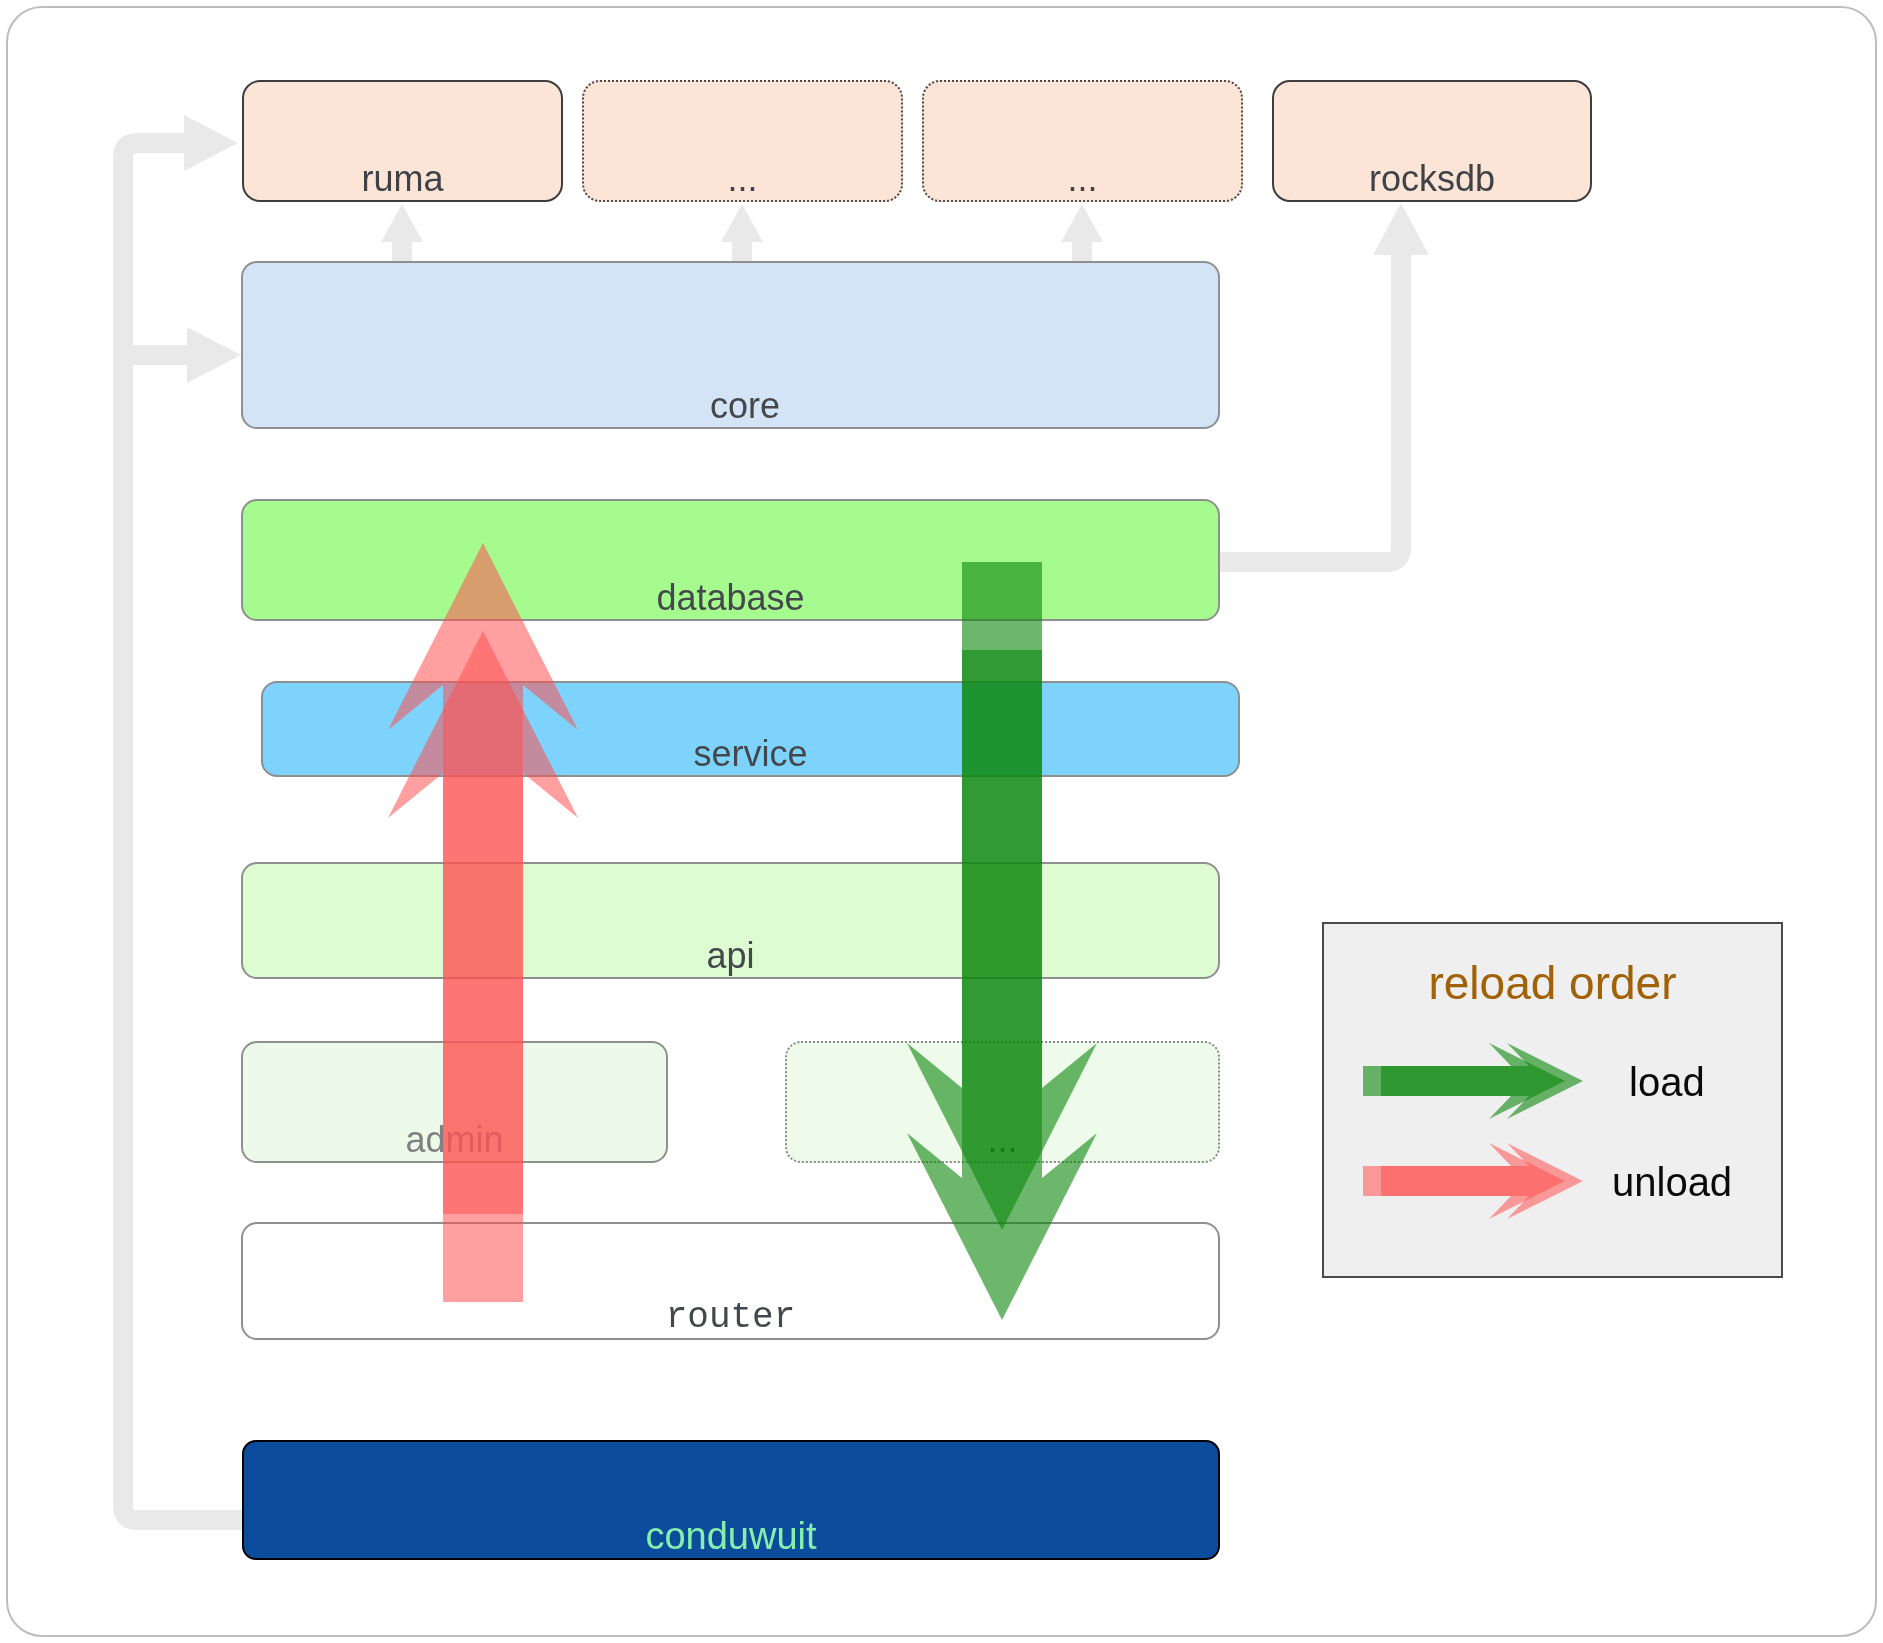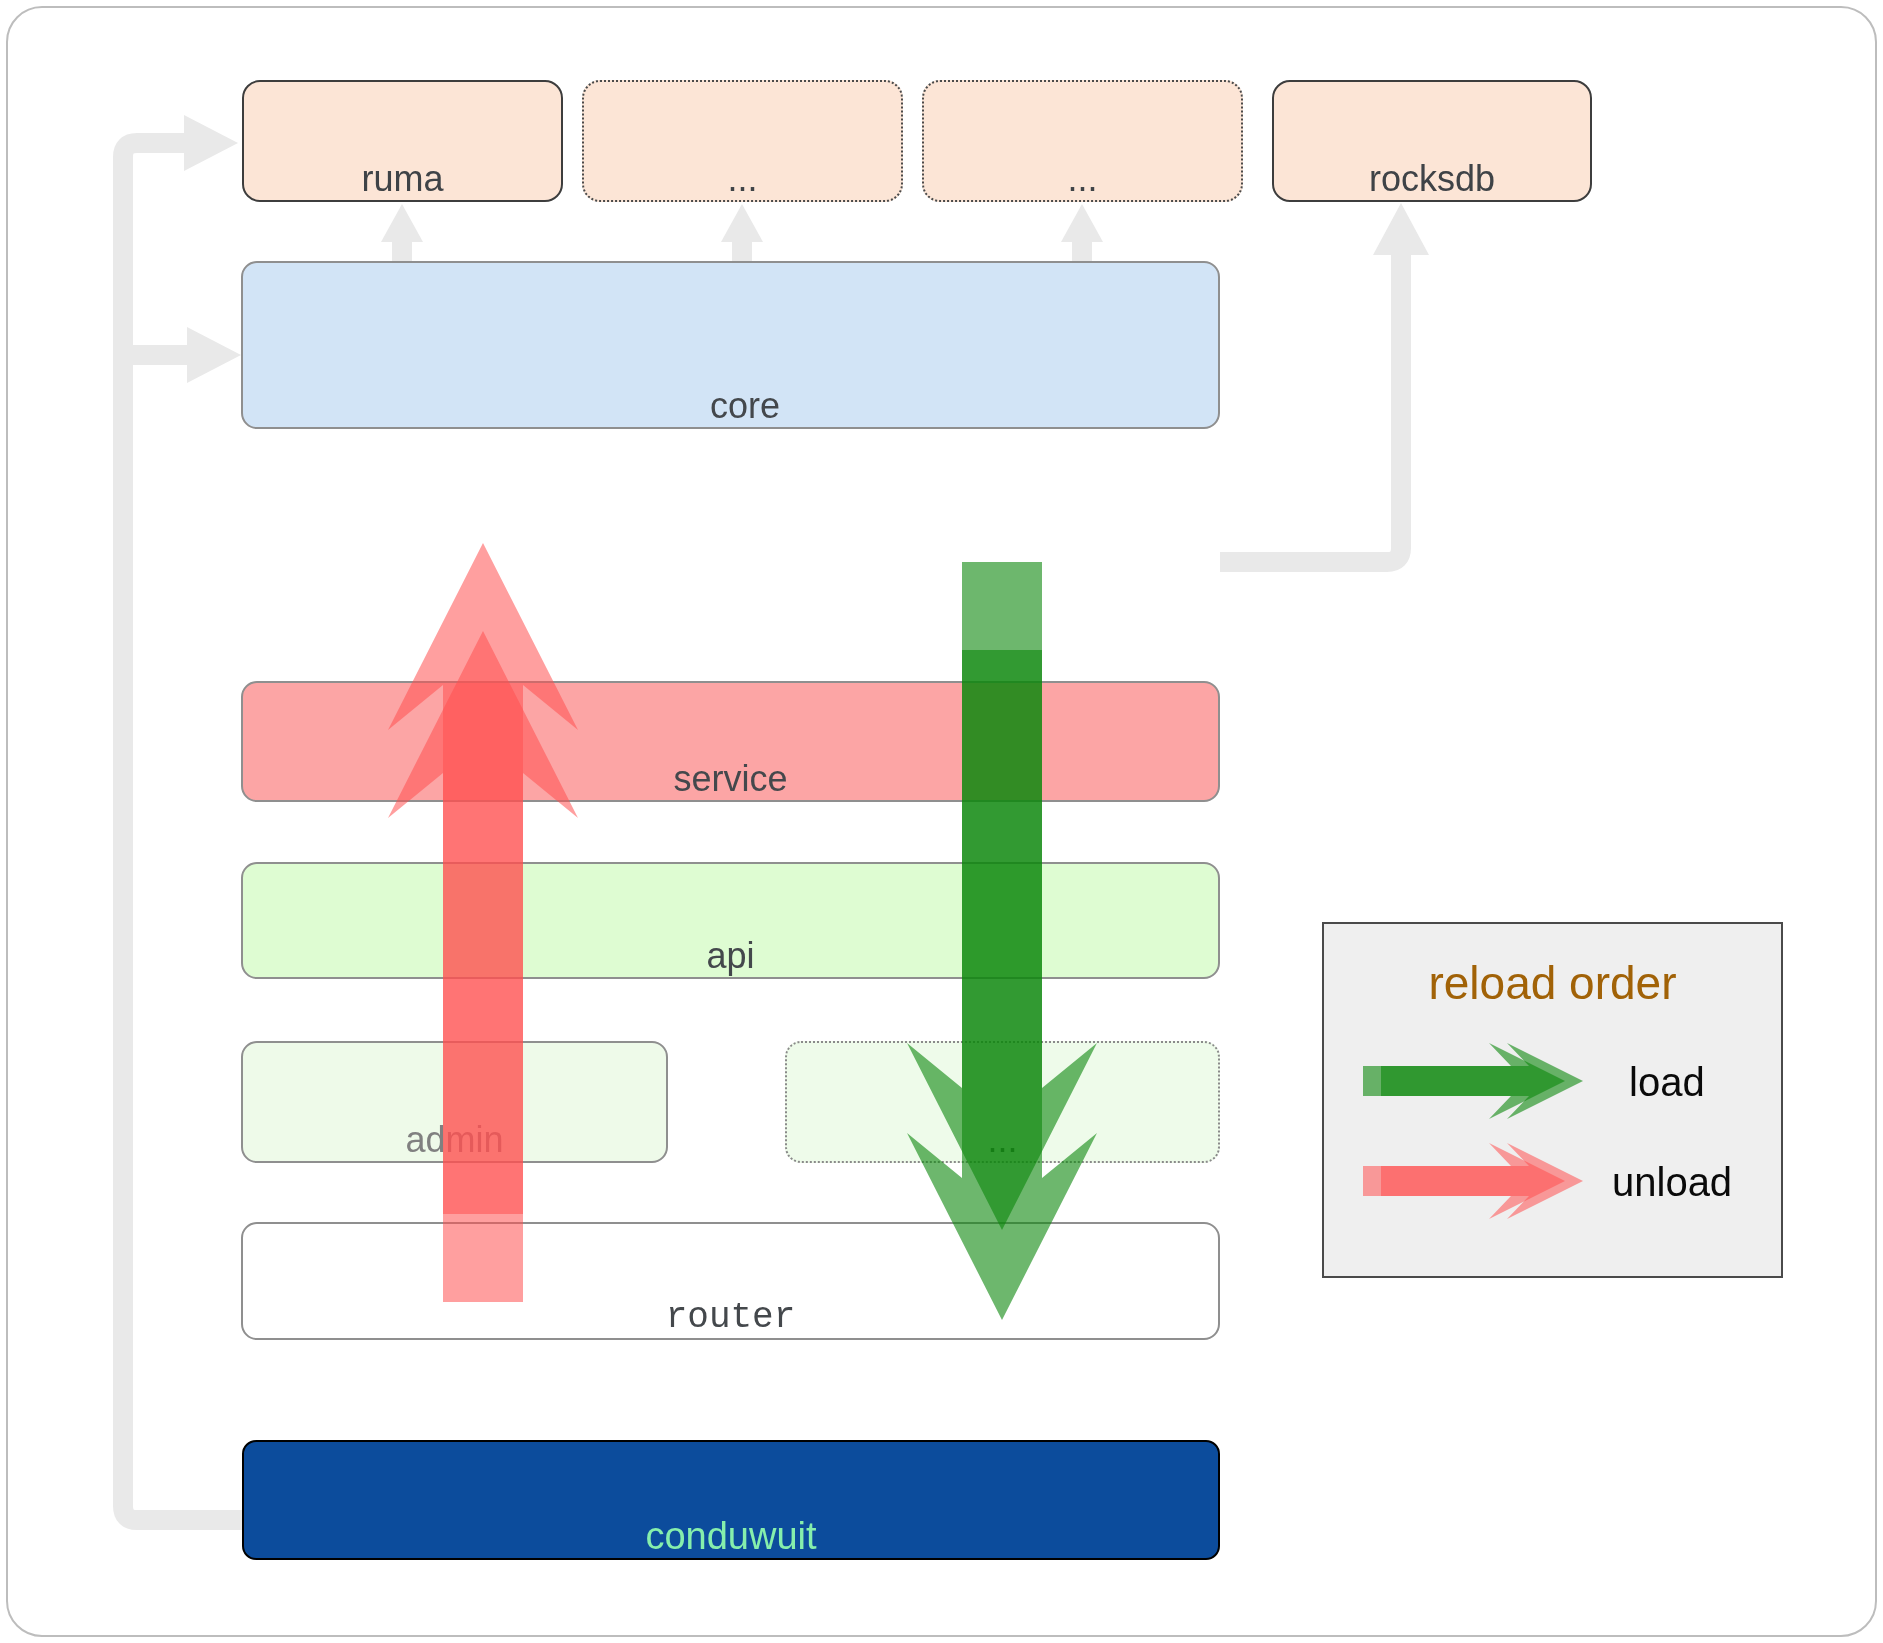--- a/index.html
+++ b/index.html
@@ -21,21 +21,21 @@
   .crate.solid{border:2.5px solid #3d3d3d;}
   .crate.dotted{border:2px dotted #4a4a4a;}
   #box-ruma{left:242px;width:321px;}
   #box-crate2{left:582px;width:321px;}
   #box-crate3{left:922px;width:321px;}
   #box-rocksdb{left:1272px;width:320px;}
   
   .layer{left:241px;width:979px;border:2px solid #8f8f8f;border-radius:16px;}
   #box-core{top:261px;height:168px;background:#d2e4f6;padding-left:29px;}
   #box-database{top:499px;height:122px;background:#a6fb8e;}
-  #box-service{top:681px;height:121px;background:#fca5a5;}
+  #box-service{top:681px;height:96px;background:#7dd3fc;margin-left:20px;}
   #box-api{top:862px;height:117px;background:#defcd2;}
   #box-admin{left:241px;width:427px;top:1041px;height:122px;background:#eefae9;
              border:2px solid #8f8f8f;border-radius:16px;color:#808080;}
   #box-more{left:785px;width:435px;top:1041px;height:122px;background:#eefbea;
             border:2px dotted #8a8a8a;border-radius:16px;color:#4a4a4a;}
   #box-router{top:1222px;height:118px;background:#ffffff;font-family:Liberation Mono, monospace;}
   #box-conduwuit{left:242px;width:978px;top:1440px;height:120px;background:#0c4c9c;
                  border:2.5px solid #000;border-radius:14px;color:#86efac;font-size:38px;}
   
   #legend{
@@ -84,20 +84,23 @@
   <div class="box crate dotted" id="box-crate3">
     <span>...</span>
   </div>
   <div class="box crate solid" id="box-rocksdb">
     <span>rocksdb</span>
   </div>
 
   <div class="box layer" id="box-core">
     <span>core</span>
   </div>
+  <div class="box layer" id="box-database">
+    <span>database</span>
+  </div>
   <div class="box layer" id="box-service">
     <span>service</span>
   </div>
   <div class="box layer" id="box-api">
     <span>api</span>
   </div>
   <div class="box" id="box-admin">
     <span>admin</span>
   </div>
   <div class="box" id="box-more">

